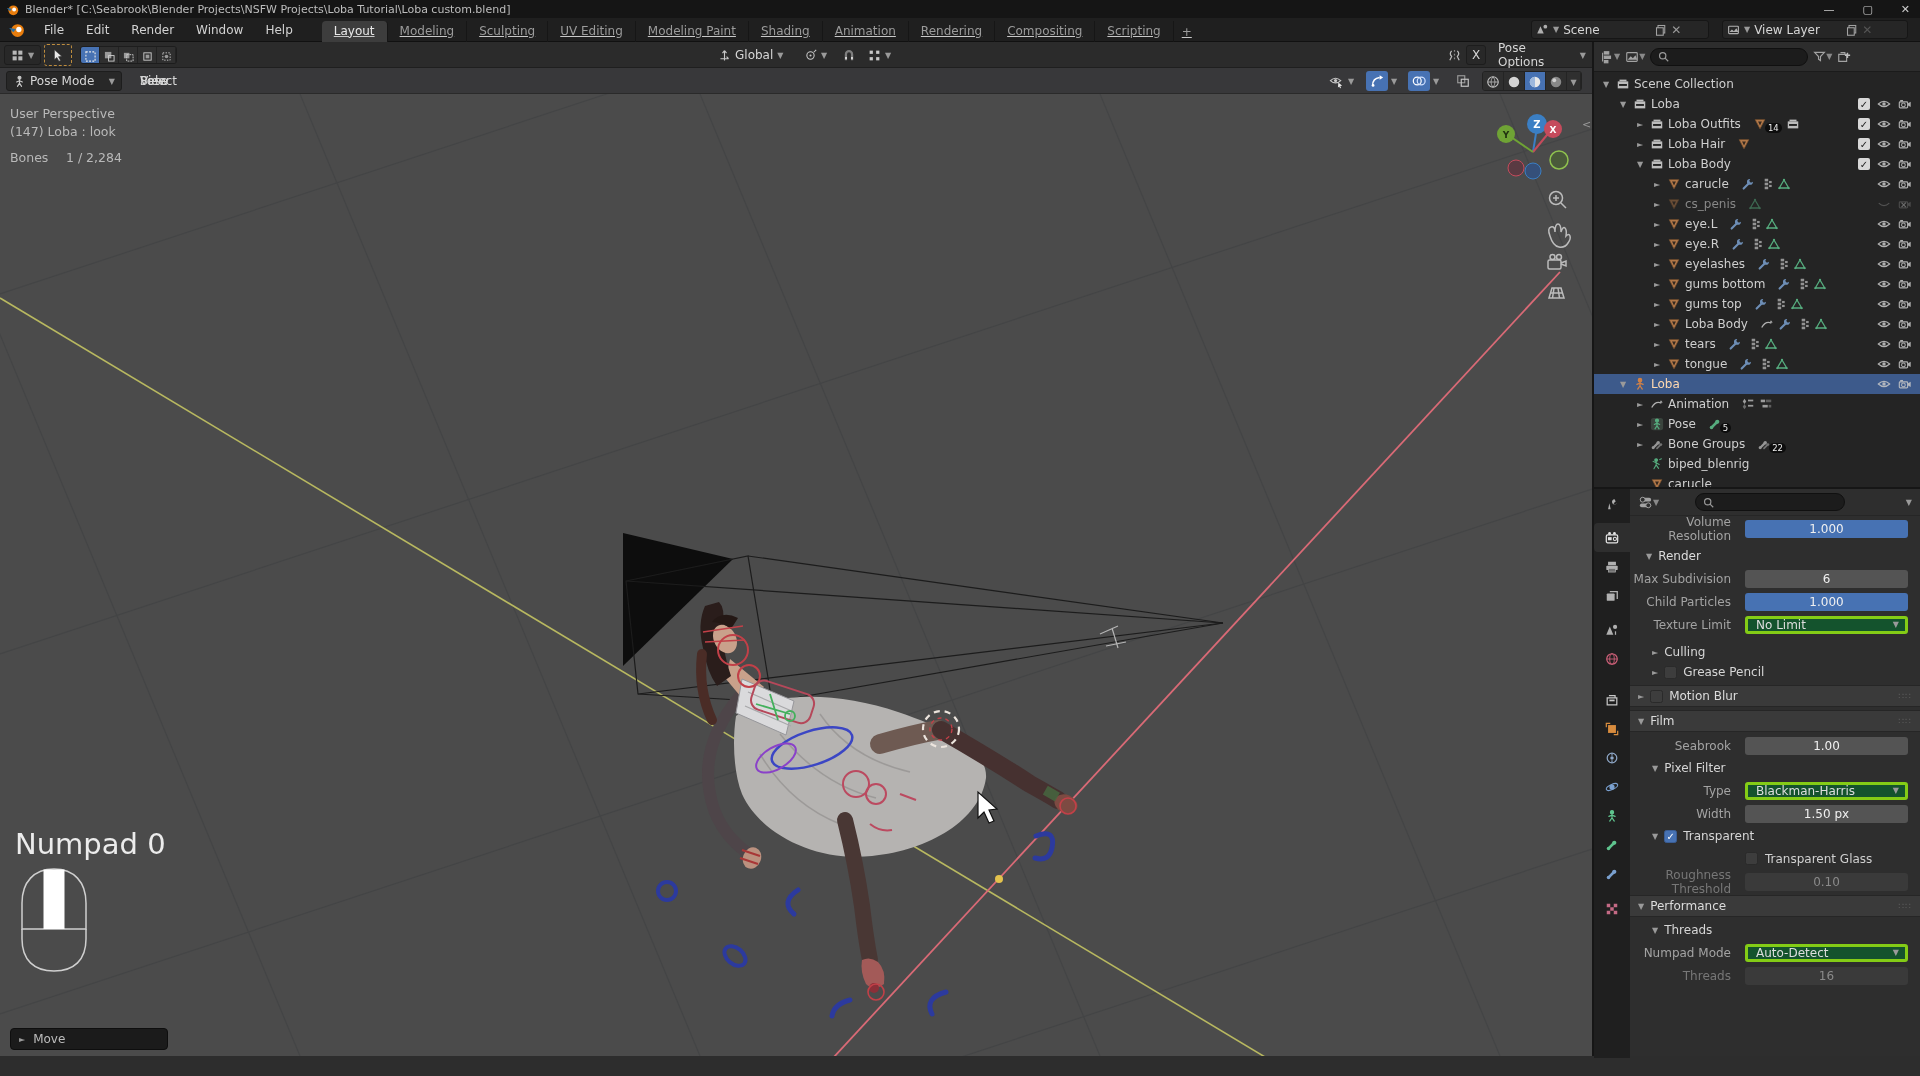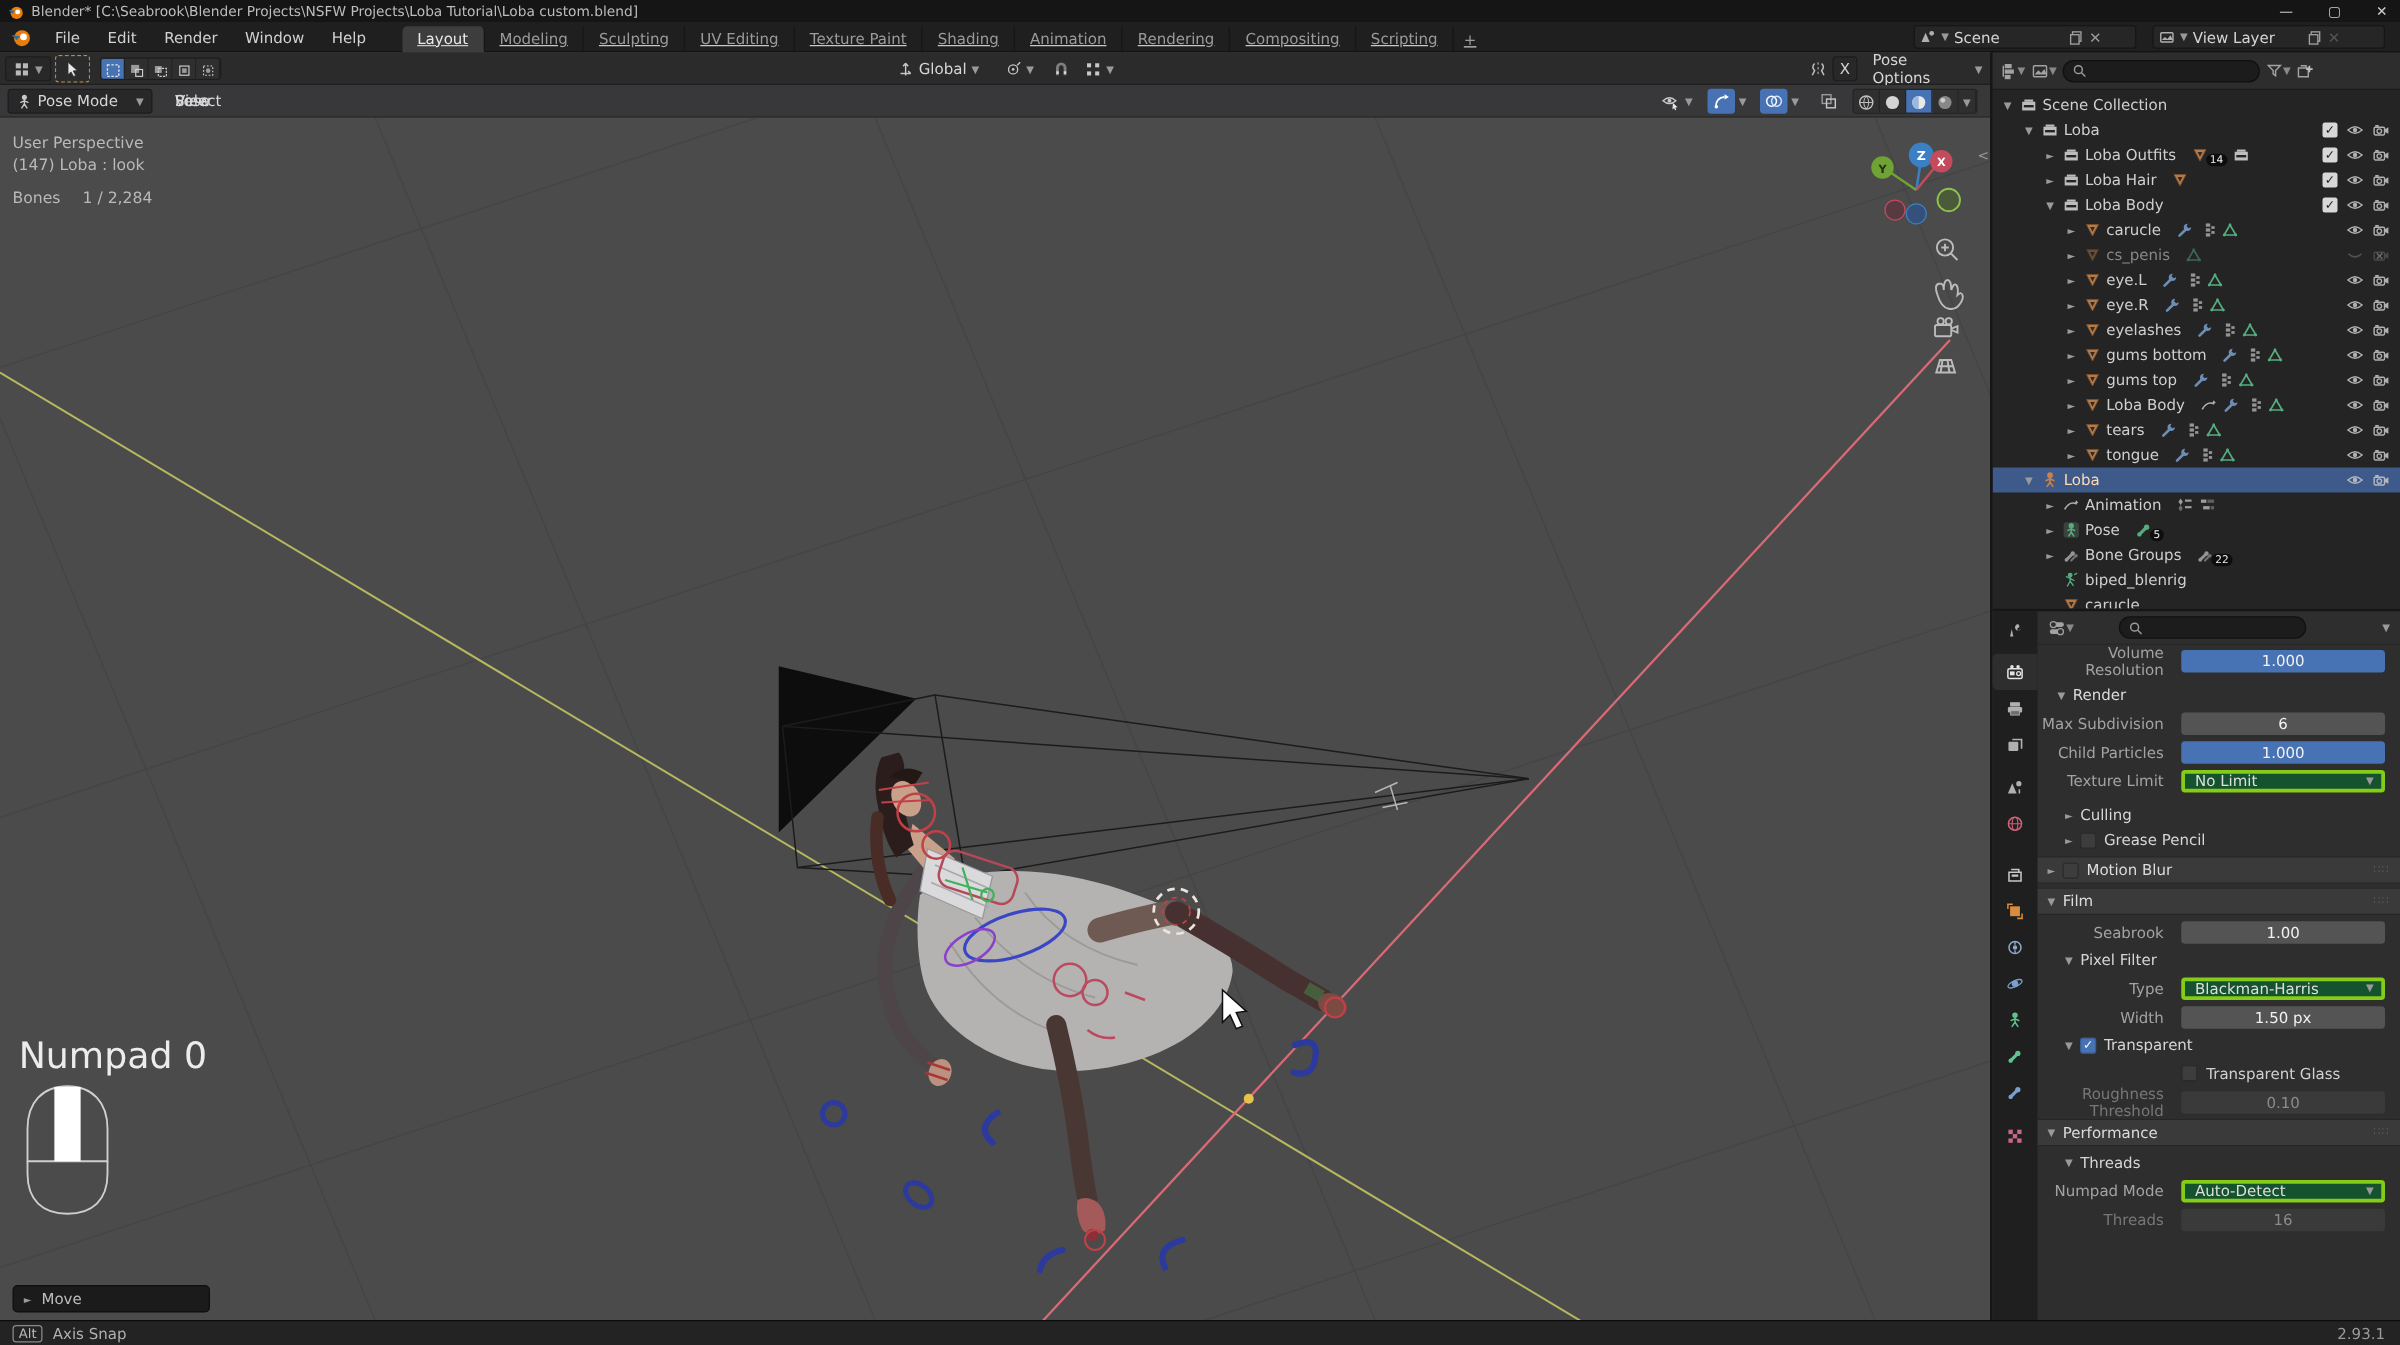--- a/index.html
+++ b/index.html
@@ -120,21 +120,21 @@
         <div class="menuitem">Edit</div>
         <div class="menuitem">Render</div>
         <div class="menuitem">Window</div>
         <div class="menuitem">Help</div>
       </div>
     <div class="wstabs" id="topbar-tabs">
         <div class="wstab active">Layout</div>
         <div class="wstab">Modeling</div>
         <div class="wstab">Sculpting</div>
         <div class="wstab">UV Editing</div>
-        <div class="wstab">Texture Paint</div>
+        <div class="wstab">Modeling Paint</div>
         <div class="wstab">Shading</div>
         <div class="wstab">Animation</div>
         <div class="wstab">Rendering</div>
         <div class="wstab">Compositing</div>
         <div class="wstab">Scripting</div>
         <div class="addtab">+</div>
       </div>
     <div class="scenesel" style="left:1531px;width:178px">
       <svg class="minii" width="13" height="13" viewBox="0 0 16 16">
           <circle cx="11.5" cy="4.5" r="2.3" fill="#c8c8c8"></circle>
@@ -1560,18 +1560,13 @@
             </div>
           </div>
           <div class="prow">
             <div class="plabel dis">Threads</div>
             <div class="pwidget pw-dis">16</div>
           </div>
         </div>
     </div>
   </div>
 
-  <div class="statusbar">
-    <span class="keycap">Alt</span>
-    <span>Axis Snap</span>
-    <span class="version">2.93.1</span>
-  </div>
 </div>
 
 </body></html>

